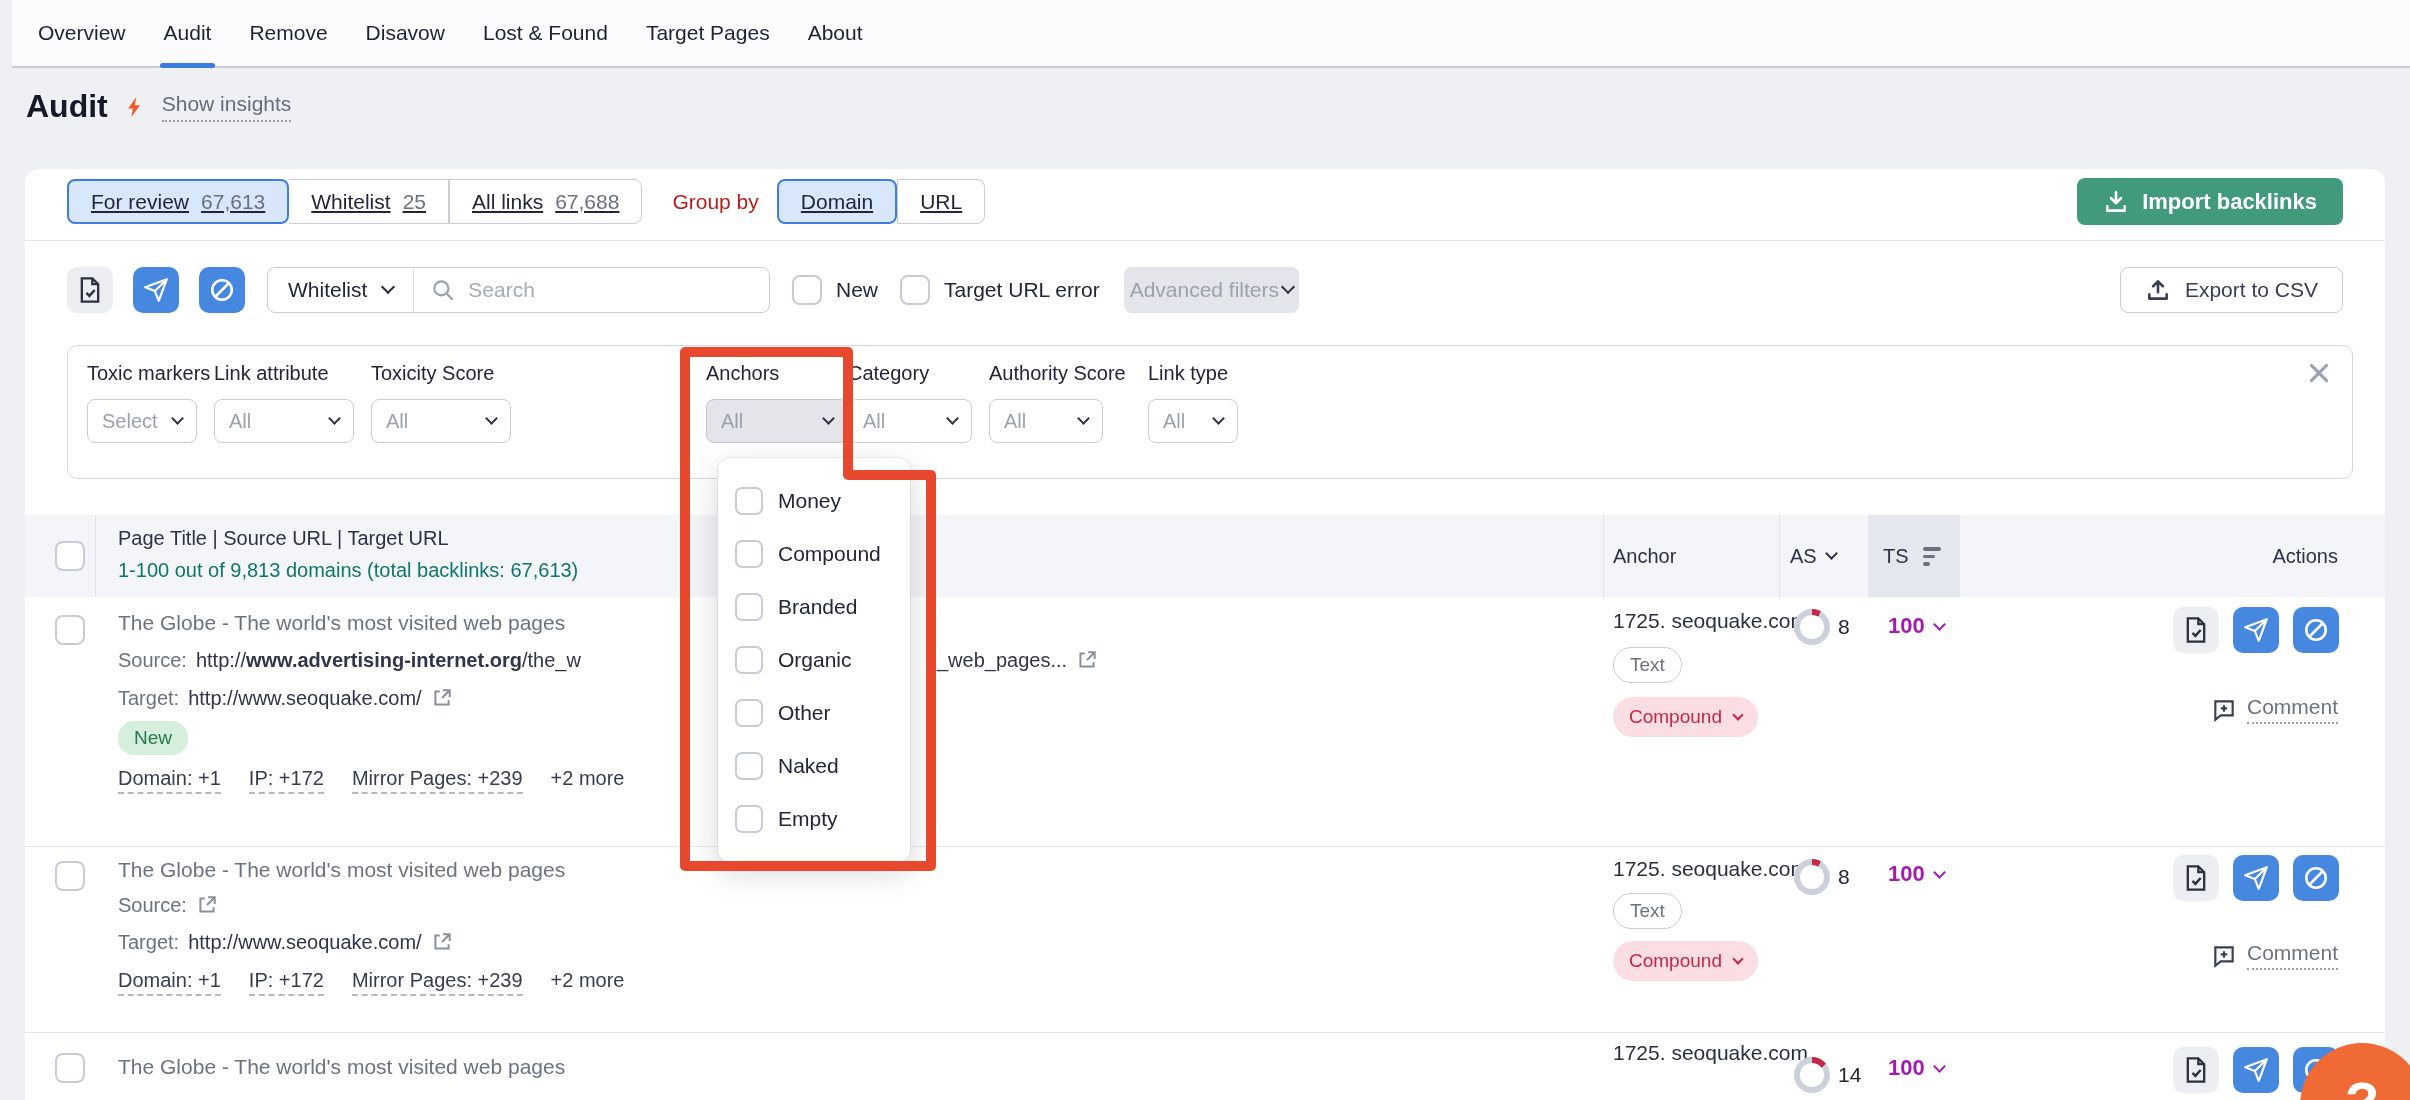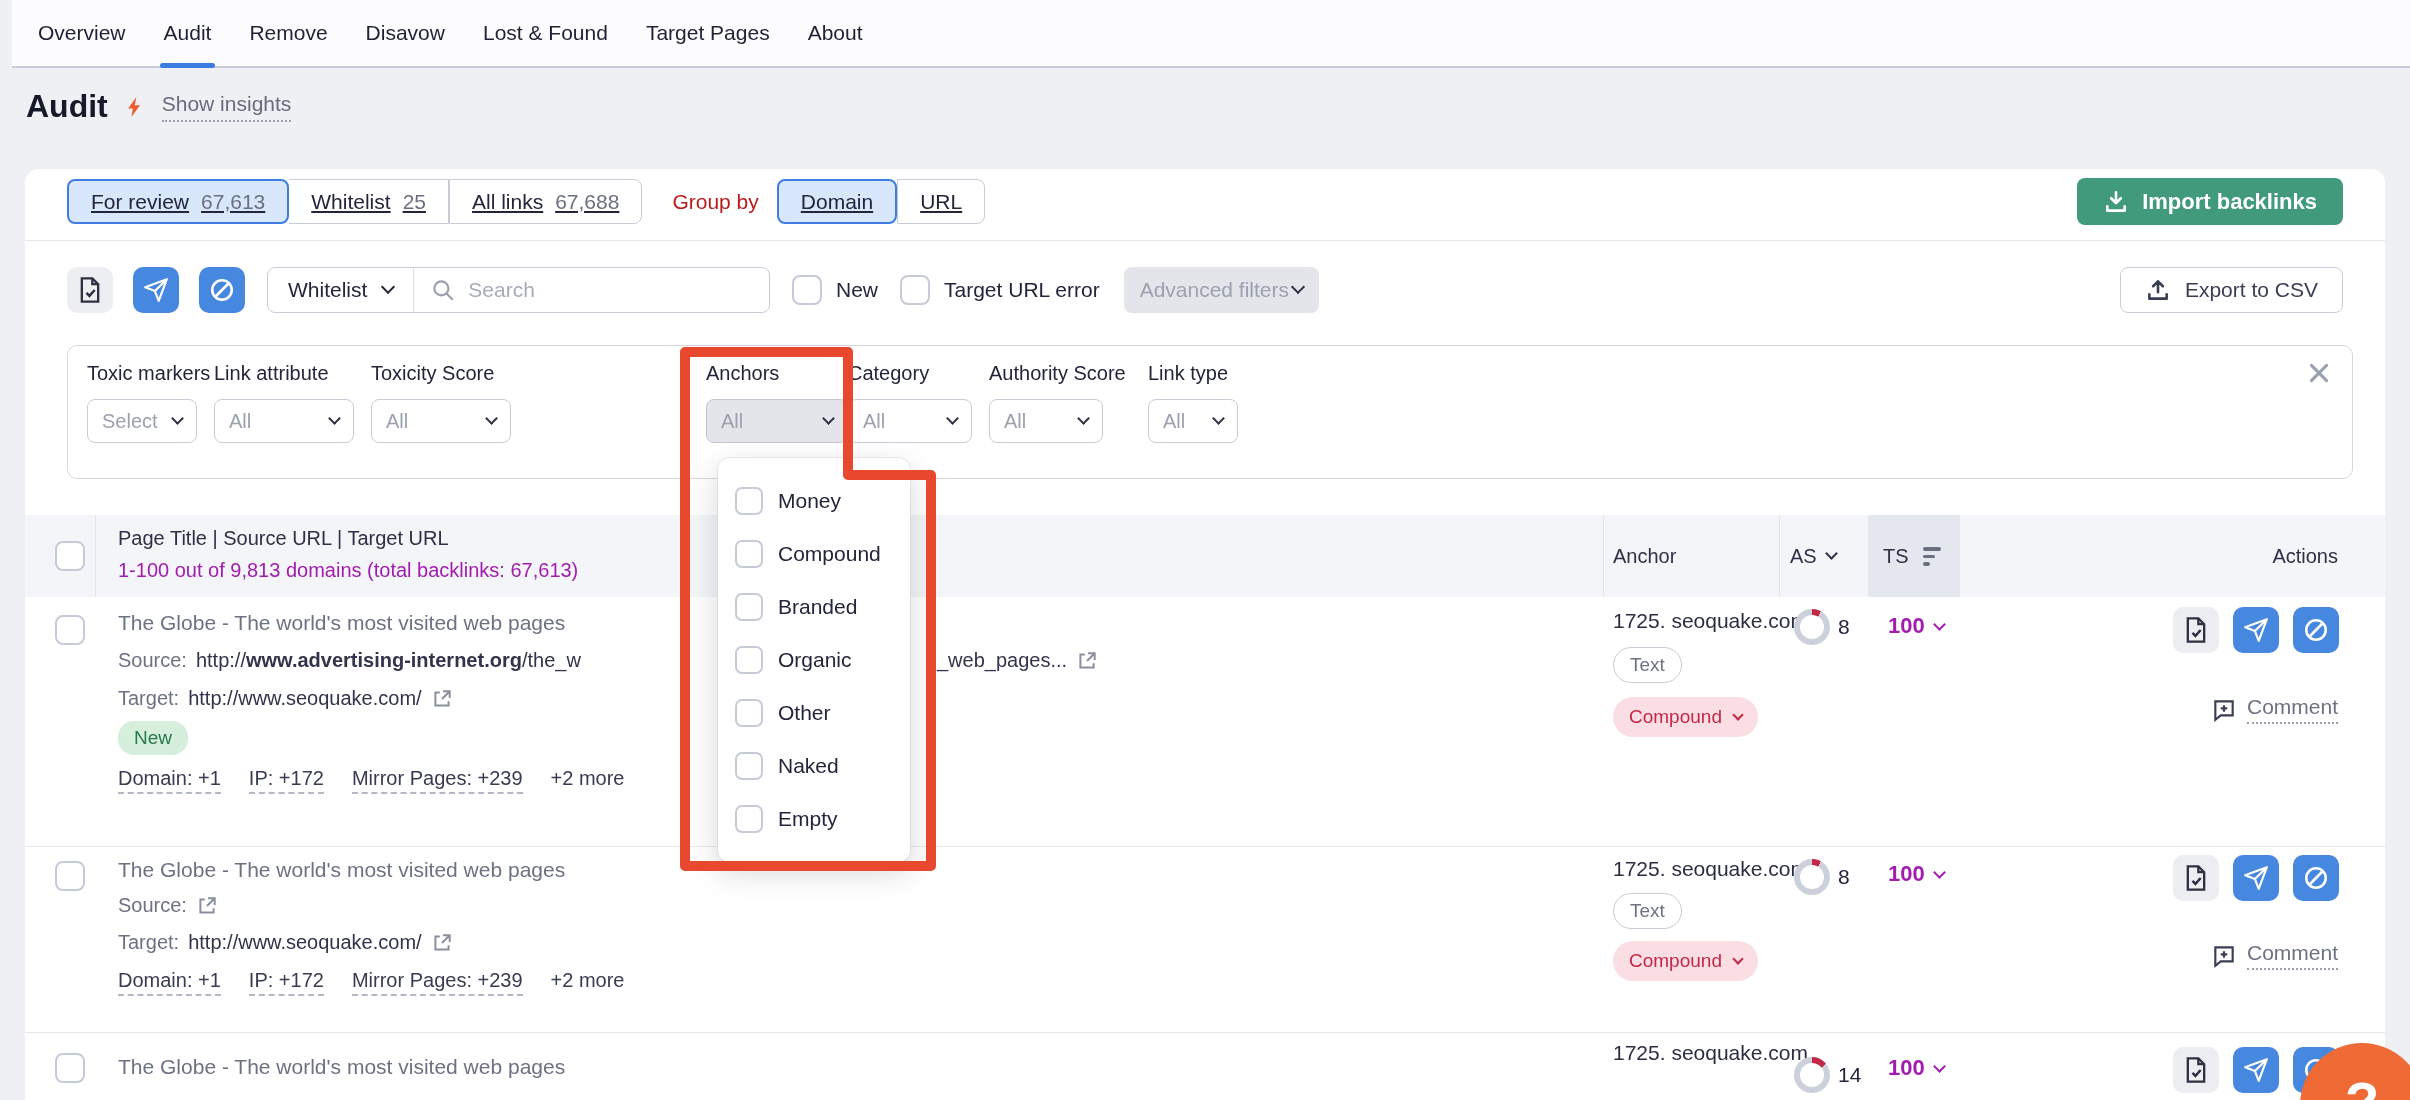--- a/index.html
+++ b/index.html
@@ -49,21 +49,21 @@
                  display:flex; align-items:center; margin-left:22px; background:#fff; }
   .scope { display:flex; align-items:center; gap:16px; padding:0 20px; font-size:21px; color:#23263a; cursor:pointer; }
   .vdiv { width:1px; height:44px; background:#dcdfe6; }
   .search-wrap { display:flex; align-items:center; gap:12px; padding-left:16px; flex:1; color:#9aa0ae; }
   .search-wrap input { border:none; outline:none; font-size:21px; color:#6b7080; width:260px; background:transparent;
                        font-family:"Liberation Sans", sans-serif; }
   .search-wrap input::placeholder { color:#a6abb8; }
   .check-item { display:flex; align-items:center; gap:14px; font-size:21px; color:#23263a; margin-left:22px; cursor:pointer; }
   .cb { width:30px; height:30px; border:2px solid #c6cbd7; border-radius:8px; background:#fff; flex:none; cursor:pointer; }
   .adv-btn { margin-left:24px; height:46px; background:#e3e5eb; border-radius:8px; display:flex;
-             align-items:center; gap:4px; padding:0 16px; font-size:21px; color:#9ba1ae; cursor:pointer; }
+             align-items:center; gap:4px; padding:0 6px; font-size:21px; color:#9ba1ae; cursor:pointer; }
   .adv-btn .chev { color:#2e3142; }
   .export-btn { margin-left:auto; height:46px; background:#fff; border:1px solid #c9ccd6; border-radius:8px;
                 display:flex; align-items:center; gap:14px; padding:0 24px; font-size:21px; color:#3a3e52; cursor:pointer; }
 
   .chev { display:inline-block; width:10px; height:10px; border-right:2.4px solid currentColor;
           border-bottom:2.4px solid currentColor; transform:rotate(45deg); margin-top:-6px; flex:none; }
 
   
   .filter-panel { position:absolute; left:42px; top:176px; width:2286px; height:134px;
                   border:1px solid #d5d8e1; border-radius:10px; background:#fff; }
@@ -83,31 +83,31 @@
                border-radius:12px; box-shadow:0 10px 30px rgba(20,25,40,.18), 0 0 0 1px #eef0f3;
                z-index:40; padding-top:16px; }
   .opt { height:53px; display:flex; align-items:center; padding-left:17px; gap:15px; cursor:pointer; }
   .opt .cb { width:28px; height:28px; border-radius:7px; }
   .opt-label { font-size:21px; color:#23263a; }
 
   
   .thead { position:absolute; left:0; top:346px; width:2360px; height:82px; background:#f4f5f8; }
   .thead .cb { position:absolute; left:30px; top:26px; }
   .th-main { position:absolute; left:93px; top:12px; font-size:20px; color:#2e3146; }
-  .th-sub  { position:absolute; left:93px; top:44px; font-size:20px; color:#a21caf; }
+  .th-sub  { position:absolute; left:93px; top:44px; font-size:20px; color:#0f766e; }
   .vl { position:absolute; top:0; bottom:0; width:1px; background:#e2e4ea; }
   .ts-band { position:absolute; left:1843px; top:0; width:92px; height:100%; background:#e5e7ee; }
   .th-cell { position:absolute; top:30px; font-size:20px; color:#2e3146; display:flex; align-items:center; gap:10px; }
   .sorticon { display:flex; flex-direction:column; gap:4px; margin-left:4px; }
   .sorticon i { display:block; height:3.5px; background:#6b7080; border-radius:2px; }
 
   .trow { position:absolute; left:0; width:2360px; border-bottom:1px solid #e6e8ee; background:#fff; }
   .trow .cb { position:absolute; left:30px; }
   .rtitle { position:absolute; left:93px; font-size:21px; color:#6d7282; }
-  .rline { position:absolute; left:93px; font-size:20px; color:#6d7282; display:flex; align-items:flex-end; gap:9px; white-space:nowrap; }
+  .rline { position:absolute; left:93px; font-size:20px; color:#6d7282; display:flex; align-items:flex-start; gap:9px; white-space:nowrap; }
   .rline .url { color:#31344a; }
   .rline .url b { font-weight:bold; }
   .ext { color:#8a8f9d; flex:none; }
   .badge-new { position:absolute; left:93px; background:#d5efdc; color:#277a4e; font-size:19px;
                border-radius:16px; padding:6px 16px; }
   .meta { position:absolute; left:93px; display:flex; gap:28px; font-size:20px; color:#383c50; }
   .meta span { border-bottom:2px dashed #b4b8c4; padding-bottom:2px; cursor:pointer; }
   .meta span.nound { border-bottom:none; }
   .cell-anchor { position:absolute; left:1588px; font-size:21px; color:#2b2e42; }
   .chip-text { position:absolute; left:1588px; height:36px; border:1px solid #c6cbd6; border-radius:18px;

